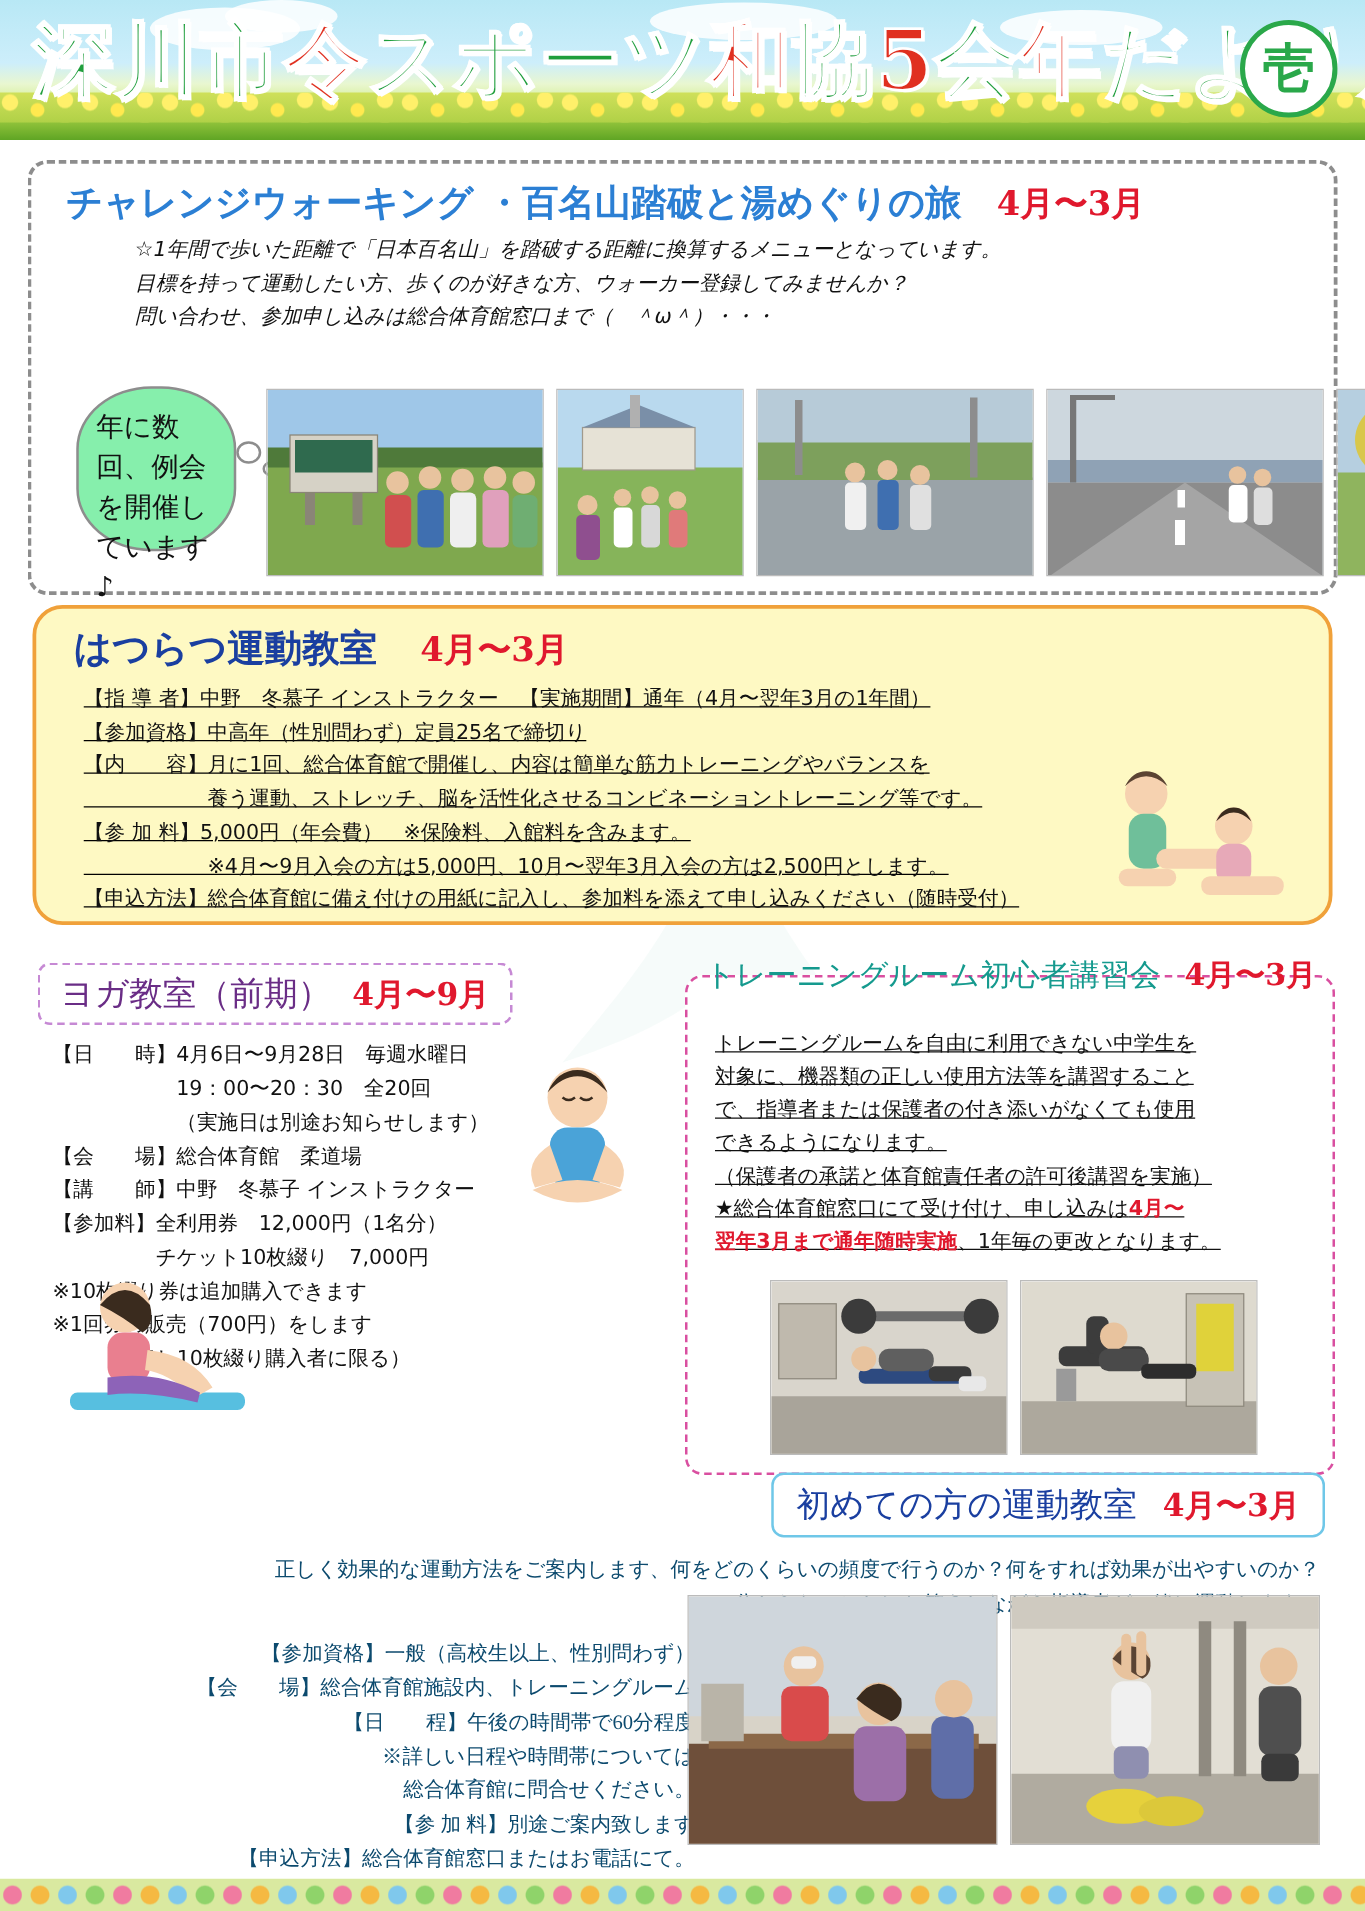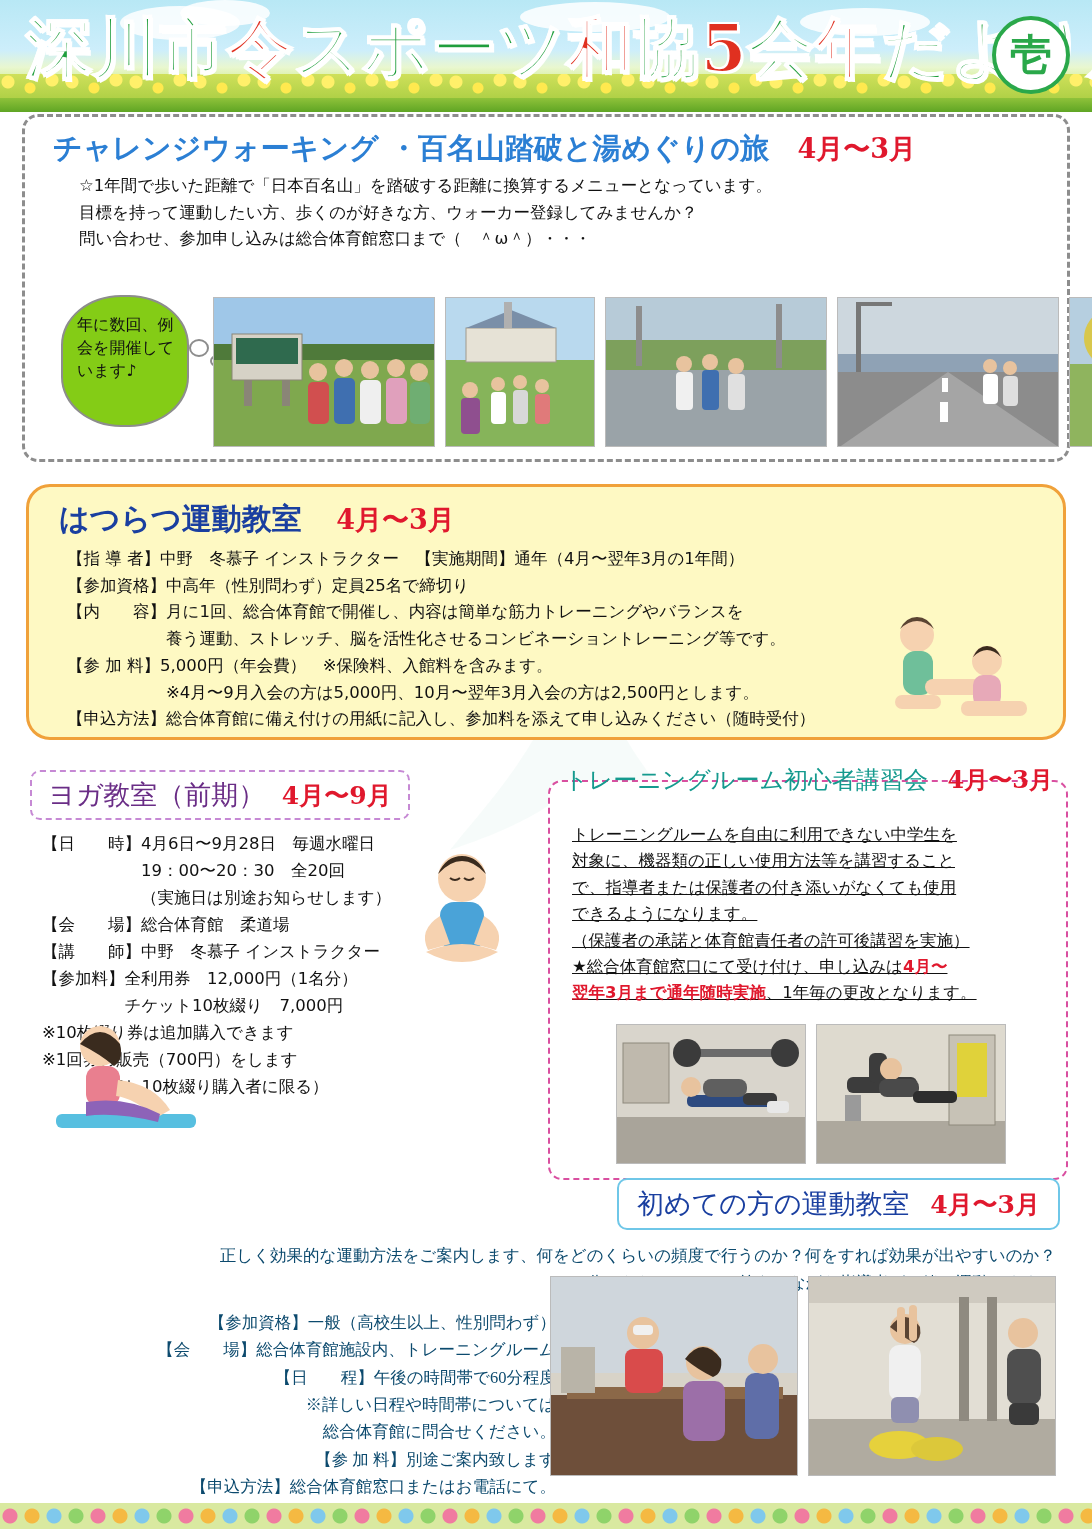--- a/index.html
+++ b/index.html
@@ -53,36 +53,36 @@
     border: 4px solid #2aa84a; background: #ffffff;
     color: #2aa84a; font-size: 42px; font-weight: bold;
     display: flex; align-items: center; justify-content: center;
     font-family: "DejaVu Serif", "Liberation Serif", serif;
   }
   .month-tag { color: #e0182d; font-weight: bold; }
   .red { color: #e0182d; }
 
   
   .sec-walk {
-    position: absolute; left: 22px; top: 114px;
+    position: absolute; left: 22px; top: 128px;
     width: 1048px; height: 348px;
     border: 3px dashed #8d8d8d; border-radius: 16px;
     background: #ffffff;
   }
   .sec-walk h2 {
     margin: 12px 0 4px 28px; font-size: 29px; color: #2b7fd4;
     font-family: "DejaVu Serif", "Liberation Serif", serif;
   }
   .sec-walk h2 .month-tag { font-size: 27px; margin-left: 18px; }
-  .walk-lines { margin: 4px 0 0 54px; }
+  .walk-lines { margin: 4px 0 0 83px; font-style: italic; }
   .walk-lines div { font-size: 16.5px; line-height: 1.62; color: #111; }
   .bubble {
     position: absolute; left: 36px; top: 178px; width: 128px; height: 132px;
     border: 2.5px solid #8d8d8d; border-radius: 60px / 50px;
-    background: #84cc16; font-size: 16px; line-height: 1.45; color: #111;
+    background: #86efac; font-size: 22px; line-height: 1.45; color: #111;
     padding: 16px 10px 0 14px;
   }
   .bubble:after, .bubble:before {
     content: ""; position: absolute; border: 2.5px solid #8d8d8d;
     background: #fff; border-radius: 50%;
   }
   .bubble:after { width: 16px; height: 14px; right: -22px; top: 42px; }
   .bubble:before { width: 9px; height: 8px; right: -36px; top: 58px; }
   .photo-row { position: absolute; left: 188px; top: 180px; display: flex; gap: 10px; }
   .photo { border: 1px solid #bbb; overflow: hidden; position: relative; }
@@ -91,21 +91,21 @@
   .sec-hatsu {
     position: absolute; left: 26px; top: 484px;
     width: 1040px; height: 256px;
     border: 3px solid #f0a13a; border-radius: 24px; background: #fef9c3;
   }
   .sec-hatsu h2 {
     margin: 12px 0 6px 30px; font-size: 30px; color: #1a3fa0;
     font-family: "DejaVu Serif", "Liberation Serif", serif;
   }
   .sec-hatsu h2 .month-tag { font-size: 27px; margin-left: 24px; }
-  .hatsu-lines { margin: 2px 0 16px 38px; width: 870px; }
+  .hatsu-lines { margin: 2px 0 16px 38px; width: 870px; text-decoration: underline; }
   .hatsu-lines div { font-size: 16.5px; line-height: 1.62; color: #111; }
 
   
   .sec-yoga {
     position: absolute; left: 30px; top: 770px;
     width: 500px; height: 390px;
   }
   .yoga-title {
     display: inline-block; padding: 5px 16px;
     border: 2.5px dashed #c689d4; border-radius: 10px;

